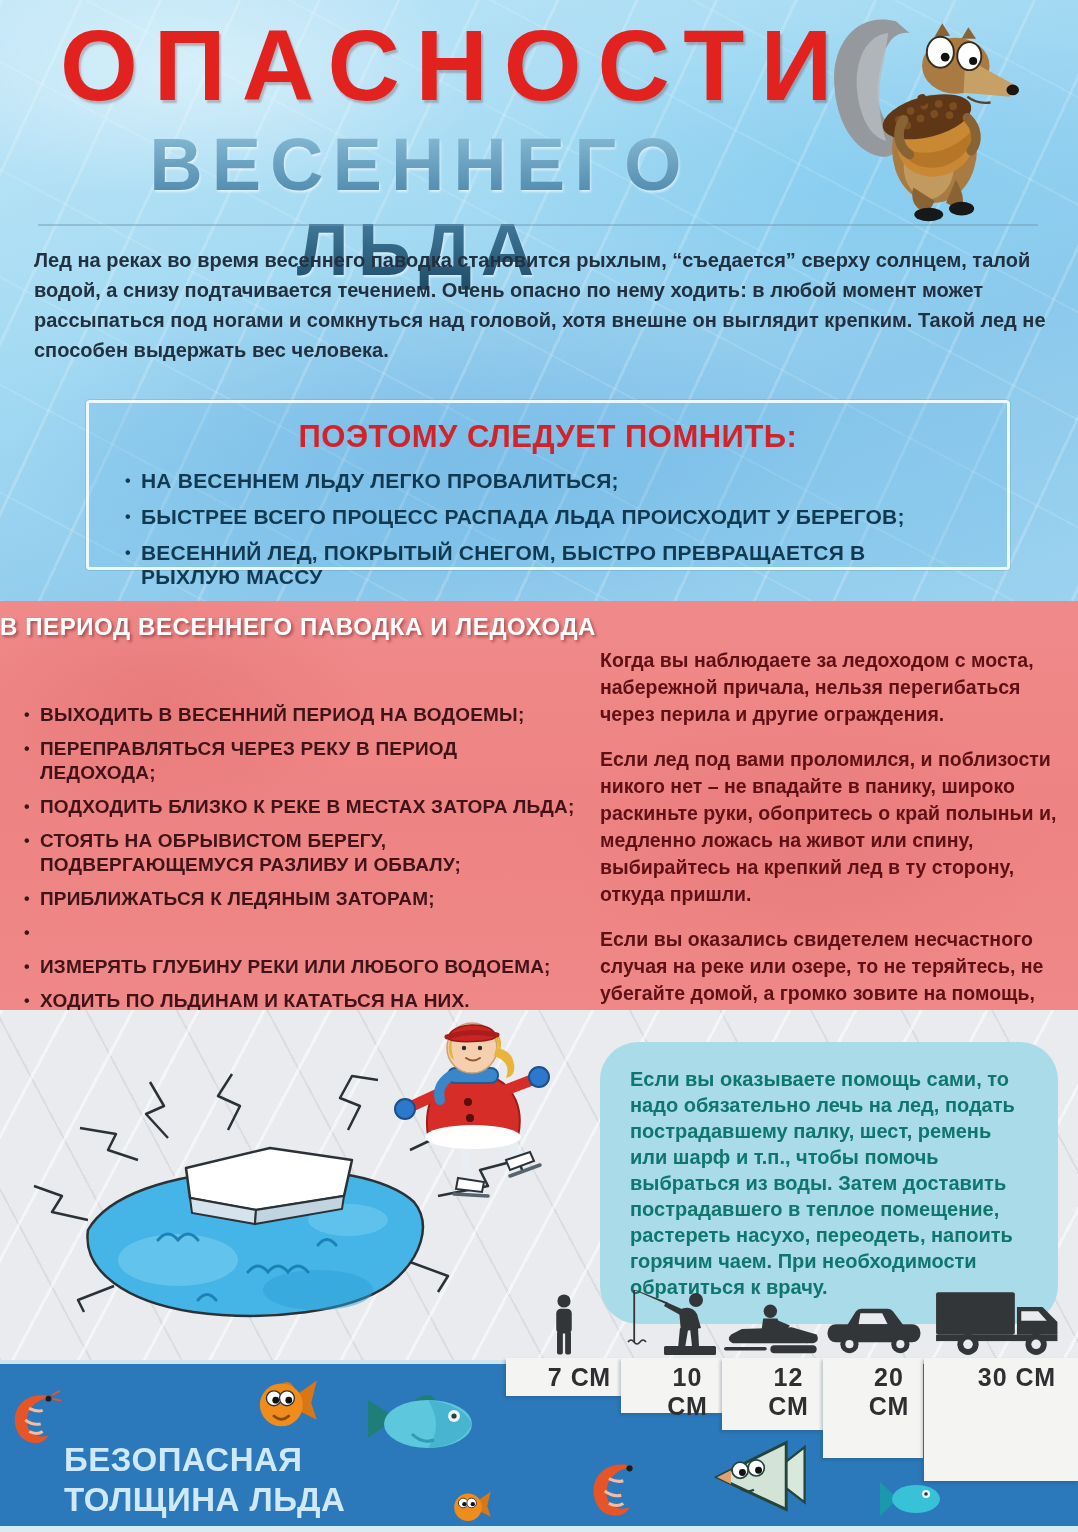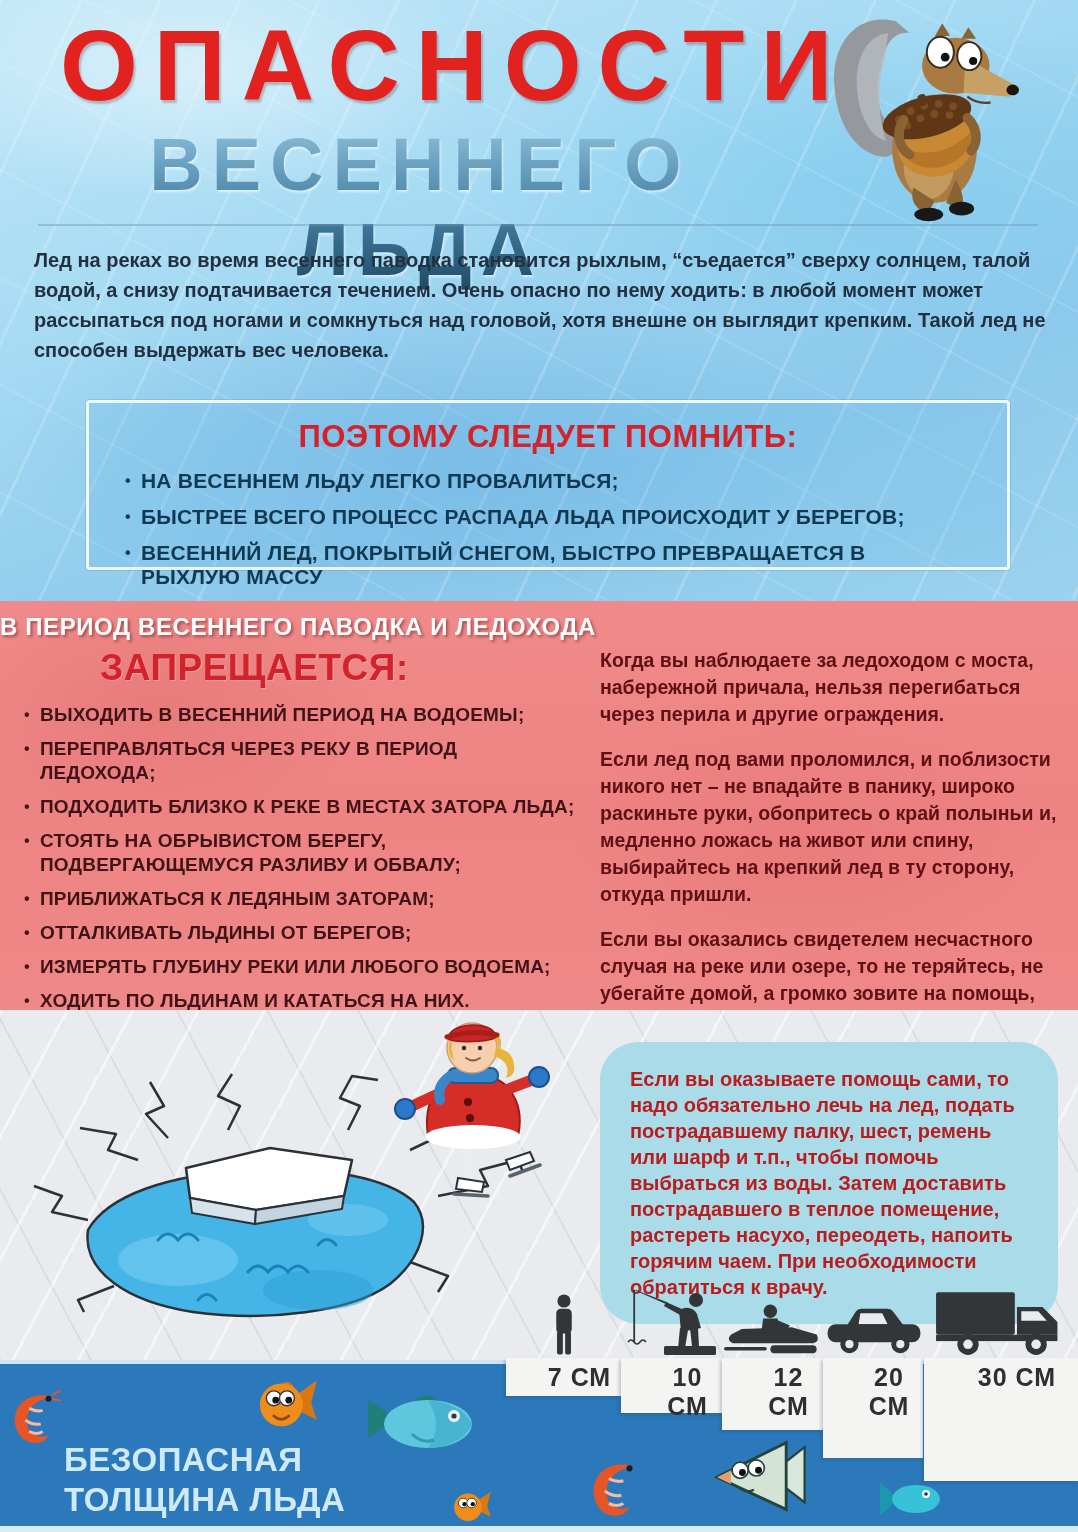--- a/index.html
+++ b/index.html
@@ -58,21 +58,21 @@
   .advice-p{margin:0 0 18px 0;font-size:19.5px;line-height:27px;font-weight:700;color:#5e1014;}
 
   
   .sec-ice{position:absolute;left:0;top:1010px;width:1078px;height:522px;background:#e9ebee;}
   .sec-ice .tex{position:absolute;inset:0;
     background:repeating-linear-gradient(118deg, rgba(255,255,255,.5) 0 3px, rgba(0,0,0,0) 3px 58px),
                repeating-linear-gradient(62deg, rgba(190,198,206,.35) 0 2px, rgba(0,0,0,0) 2px 80px);}
   .scene{position:absolute;left:18px;top:0px;width:566px;height:344px;}
   .help-box{position:absolute;left:600px;top:32px;width:458px;
     background:#a9dbe9;border-radius:38px;padding:24px 30px;}
-  .help-text{font-size:20px;line-height:26px;font-weight:700;color:#b91c1c;}
+  .help-text{font-size:20px;line-height:26px;font-weight:700;color:#0f766e;}
   .water{position:absolute;left:0;top:353px;width:1078px;height:169px;background:#2b79ba;}
   .water-edge{position:absolute;left:0;top:350px;width:1078px;height:4px;background:#cfe4f0;z-index:2;}
   .bottom-strip{position:absolute;left:0;top:516px;width:1078px;height:6px;background:#d8ecf7;z-index:9;}
   .step{position:absolute;background:#f4f5f3;z-index:3;box-shadow:-2px 2px 3px rgba(40,60,80,.25);padding-left:32px;}
   .step .lab{width:100%;text-align:center;padding-top:5px;
     font-size:25px;font-weight:700;color:#2e2f31;letter-spacing:1px;}
   .icon-slot{position:absolute;z-index:3;display:flex;justify-content:center;align-items:flex-end;}
   .safe-title{position:absolute;left:64px;top:430px;z-index:4;
     font-size:33px;line-height:40px;font-weight:800;color:#cfe9f7;letter-spacing:.5px;}
   .safe-title span{display:block;}
@@ -146,21 +146,20 @@
         <div class="rem-item">
             <span class="dot">•</span>
             <span>ВЕСЕННИЙ ЛЕД, ПОКРЫТЫЙ СНЕГОМ, БЫСТРО ПРЕВРАЩАЕТСЯ В РЫХЛУЮ МАССУ</span>
           </div>
       </div>
     </div>
   </div>
 
   <div class="sec-red">
     <div class="red-head">В ПЕРИОД  ВЕСЕННЕГО ПАВОДКА И ЛЕДОХОДА</div>
-    <div class="forbid-head">ЗАПРЕЩАЕТСЯ:</div>
     <div class="forbid-list">
       <div class="rli">
           <span class="dot">•</span>
           <span>ВЫХОДИТЬ В ВЕСЕННИЙ ПЕРИОД НА ВОДОЕМЫ;</span>
         </div>
       <div class="rli">
           <span class="dot">•</span>
           <span>ПЕРЕПРАВЛЯТЬСЯ ЧЕРЕЗ РЕКУ В ПЕРИОД ЛЕДОХОДА;</span>
         </div>
       <div class="rli">
@@ -170,21 +169,20 @@
       <div class="rli">
           <span class="dot">•</span>
           <span>СТОЯТЬ НА ОБРЫВИСТОМ БЕРЕГУ, ПОДВЕРГАЮЩЕМУСЯ РАЗЛИВУ И ОБВАЛУ;</span>
         </div>
       <div class="rli">
           <span class="dot">•</span>
           <span>ПРИБЛИЖАТЬСЯ К ЛЕДЯНЫМ ЗАТОРАМ;</span>
         </div>
       <div class="rli">
           <span class="dot">•</span>
-          <span>ОТТАЛКИВАТЬ ЛЬДИНЫ ОТ БЕРЕГОВ;</span>
         </div>
       <div class="rli">
           <span class="dot">•</span>
           <span>ИЗМЕРЯТЬ ГЛУБИНУ РЕКИ ИЛИ ЛЮБОГО ВОДОЕМА;</span>
         </div>
       <div class="rli">
           <span class="dot">•</span>
           <span>ХОДИТЬ ПО ЛЬДИНАМ И КАТАТЬСЯ НА НИХ.</span>
         </div>
     </div>

